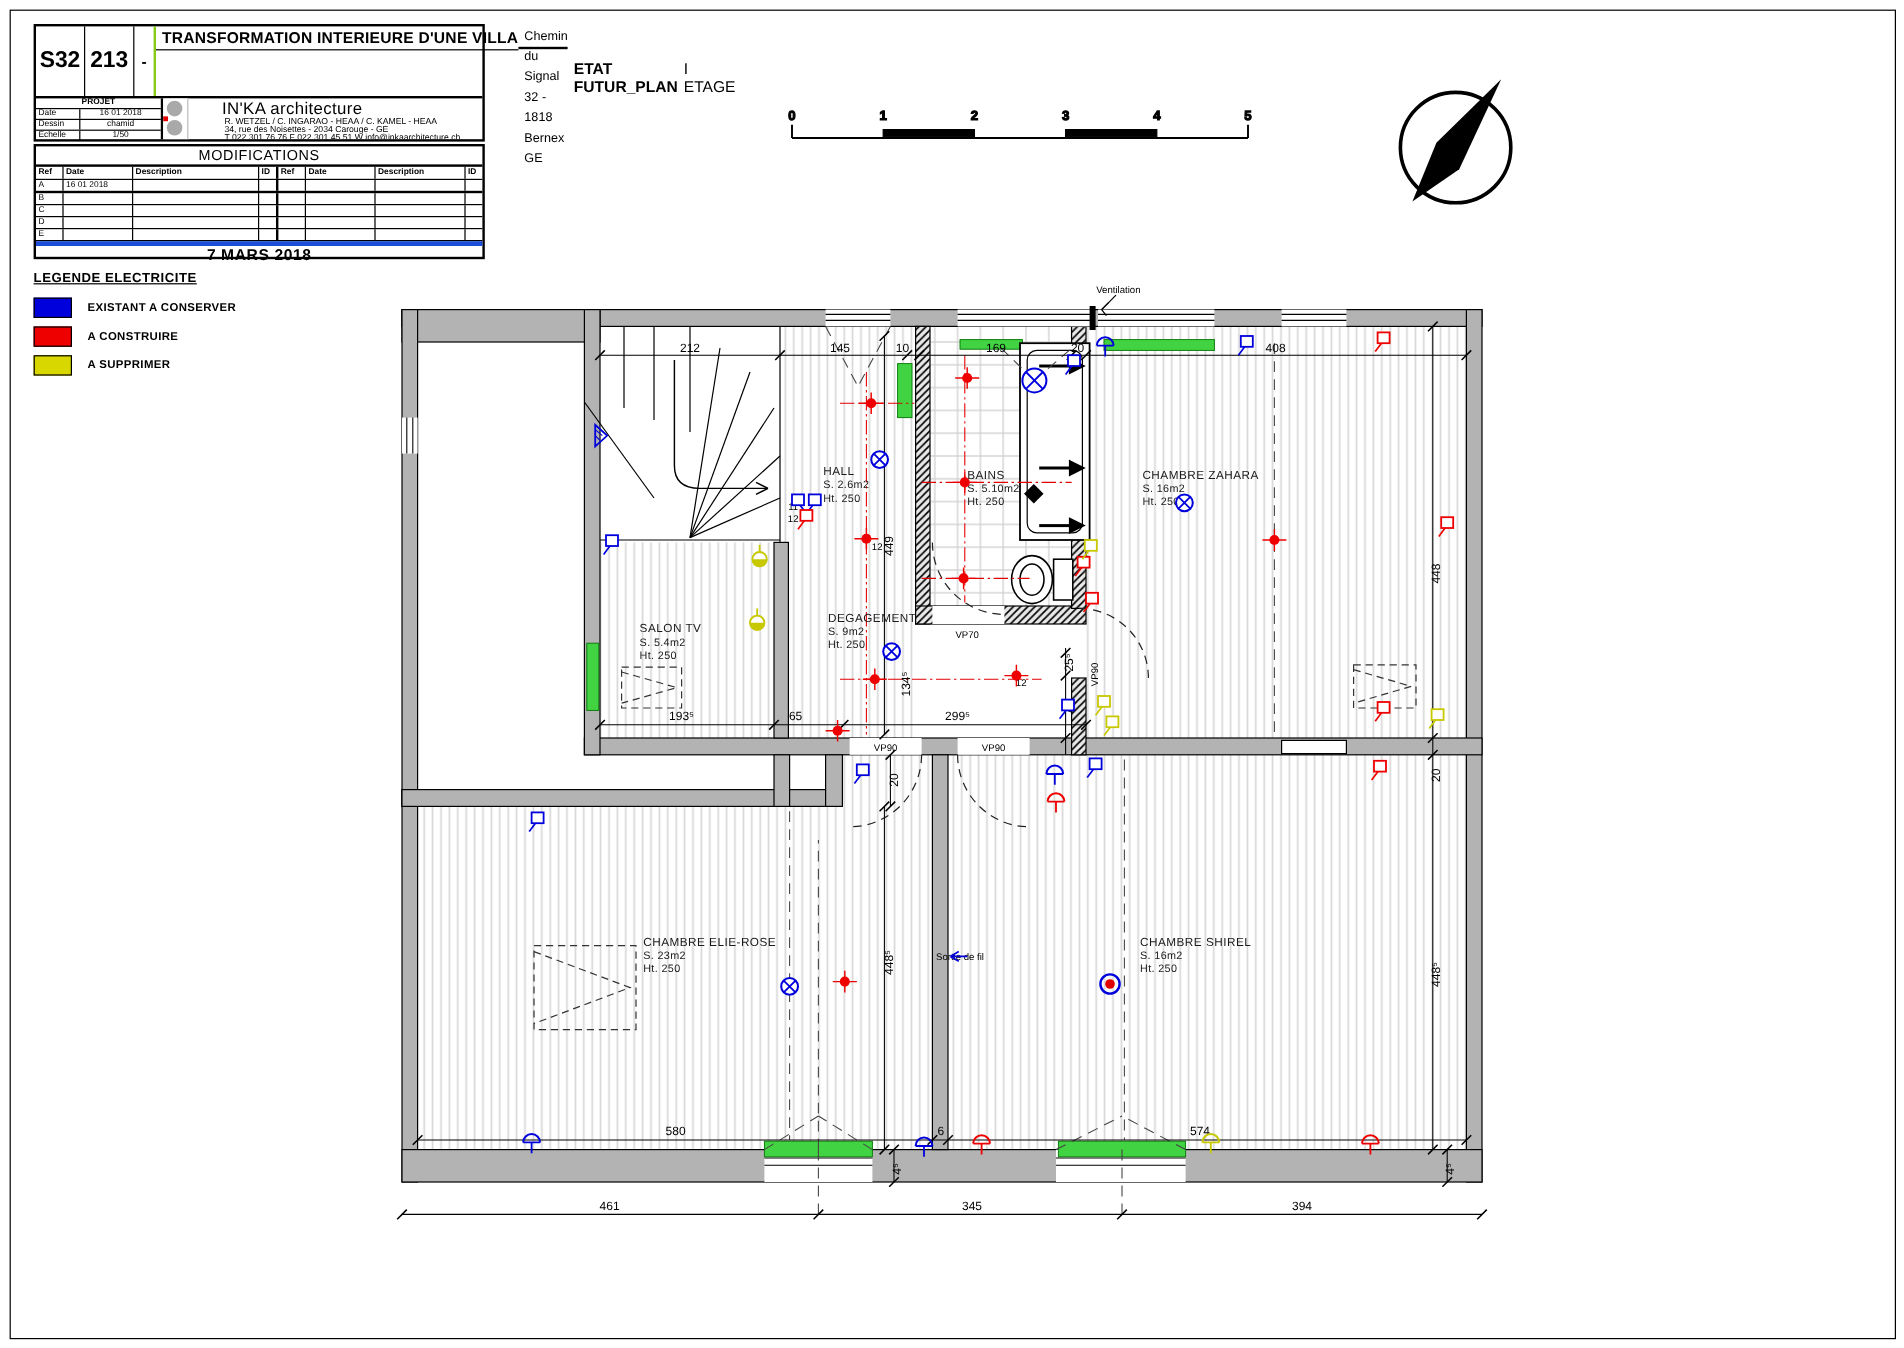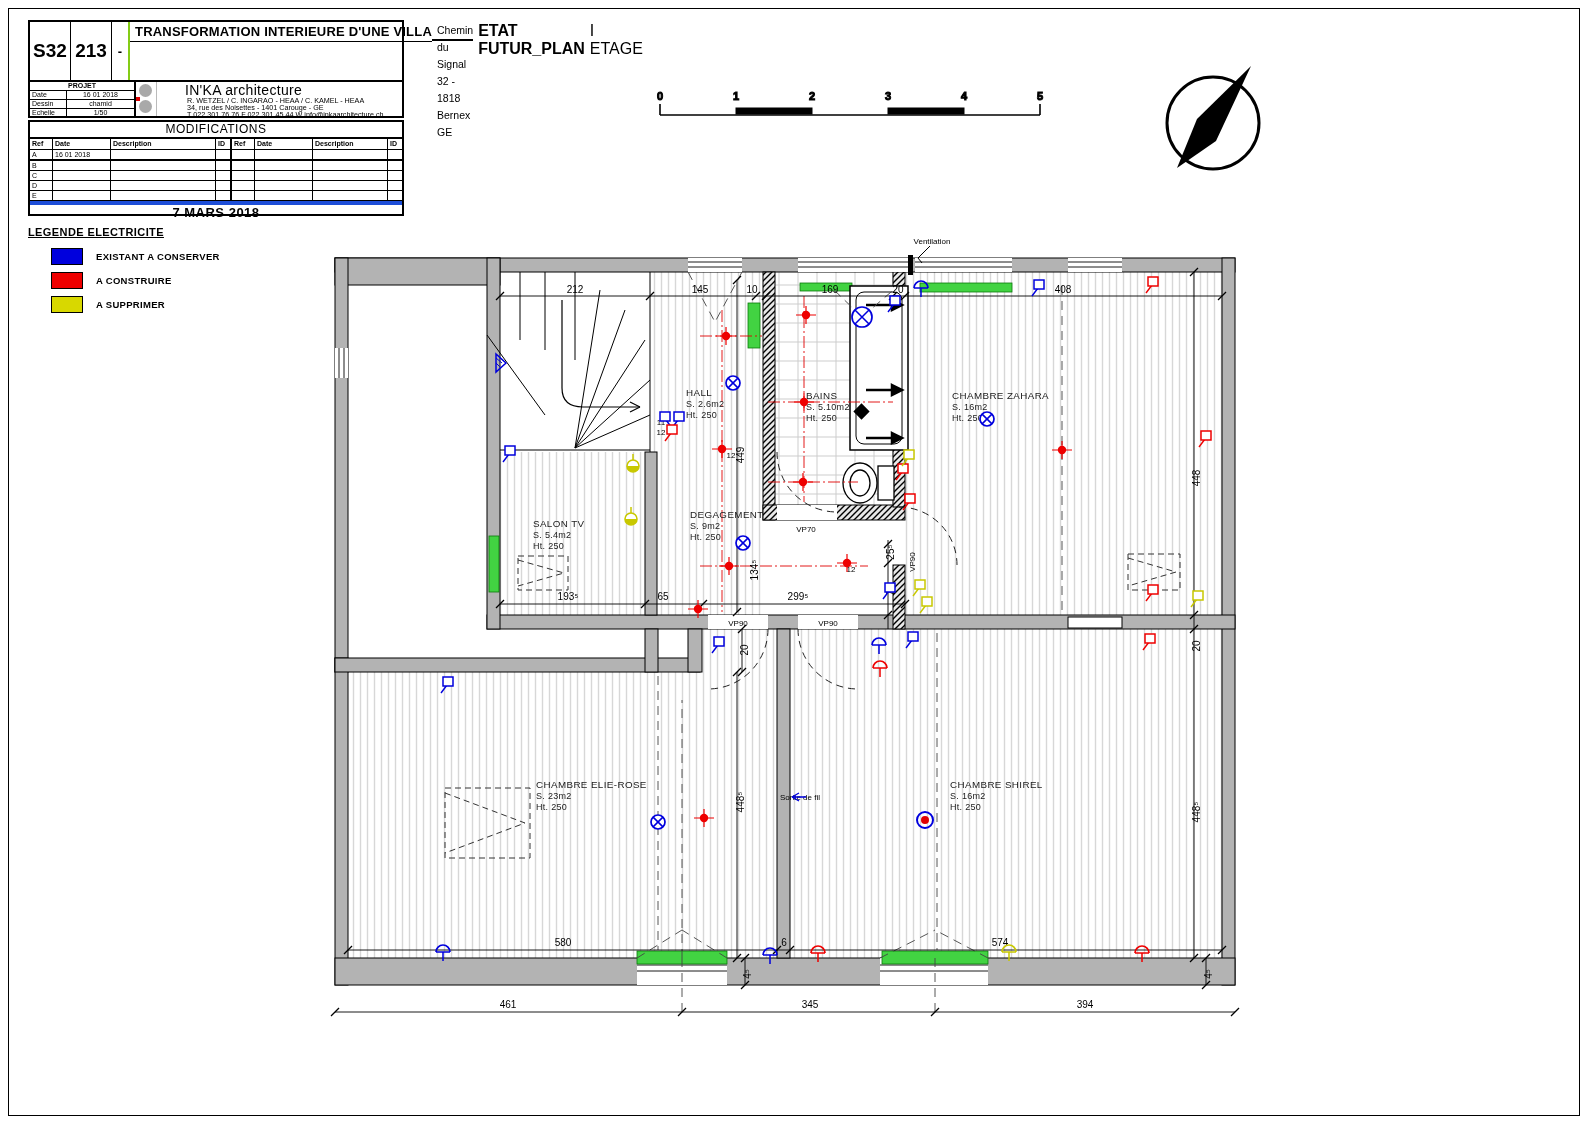--- a/index.html
+++ b/index.html
@@ -7,21 +7,21 @@
   .sheet-border{position:absolute;left:8px;top:8px;width:1570px;height:1106px;border:1.6px solid #000;}
   
   .titleblock{position:absolute;left:28px;top:20px;width:372px;height:94px;border:2px solid #000;background:#fff;font-size:10px;}
   .tb-top{display:flex;height:58px;border-bottom:2px solid #000;}
   .tb-codes{display:flex;border-right:2px solid #84cc16;}
   .tb-code{width:40px;display:flex;align-items:center;justify-content:center;font-weight:bold;font-size:19px;border-right:1px solid #000;}
   .tb-code.dash{width:16px;border-right:none;font-size:13px;}
   .tb-right{flex:1;display:flex;flex-direction:row;}
   .tb-title{height:19px;line-height:19px;padding-left:5px;font-weight:bold;font-size:13px;letter-spacing:.2px;border-bottom:1px solid #000;white-space:nowrap;}
   .tb-addr{height:17px;line-height:17px;padding-left:5px;font-size:10.5px;border-bottom:2px solid #000;}
-  .tb-etat{flex:1;display:flex;align-items:flex-start;padding-left:5px;font-size:16px;}
+  .tb-etat{flex:1;display:flex;align-items:flex-end;padding-left:5px;font-size:13px;}
   .tb-etat b{margin-right:5px;}
   .tb-bottom{display:flex;height:34px;}
   .tb-projet{width:104px;border-right:2px solid #000;display:flex;flex-direction:column;}
   .tb-projet-h{height:8px;line-height:8px;text-align:center;font-size:7px;font-weight:bold;border-bottom:1px solid #000;}
   .tb-f{flex:1;display:flex;font-size:7px;border-bottom:1px solid #000;}
   .tb-f:last-child{border-bottom:none;}
   .tb-f .l{width:34px;border-right:1px solid #000;padding-left:2px;line-height:8px;}
   .tb-f .v{flex:1;text-align:center;line-height:8px;}
   .tb-firm{flex:1;display:flex;align-items:stretch;}
   .tb-logo{width:20px;position:relative;border-right:1px solid #bbb;background:#fff;}
@@ -38,21 +38,21 @@
   .mod-head{font-weight:bold;height:10px;line-height:10px;}
   .mod-row{height:9px;line-height:9px;}
   .mod-row.heavy{border-bottom:2px solid #000;}
   .mc{border-right:1px solid #000;padding-left:2px;overflow:hidden;white-space:nowrap;}
   .mc.c0{width:20px;} .mc.c1{width:55px;} .mc.c2{width:102px;} .mc.c3{width:12px;border-right:2px solid #000;}
   .mc.c4{width:20px;} .mc.c5{width:55px;} .mc.c6{flex:1;} .mc.c7{width:12px;border-right:none;}
   .mod-foot{flex:1;display:flex;align-items:center;justify-content:center;font-size:13px;font-weight:bold;border-top:4px solid #1d4ed8;letter-spacing:.5px;}
   
   .legend{position:absolute;left:28px;top:226px;width:260px;}
   .legend-title{font-size:11px;font-weight:bold;text-decoration:underline;letter-spacing:.4px;margin-bottom:10px;}
-  .legend-item{display:flex;align-items:center;margin-bottom:7px;margin-left:23px;}
+  .legend-item{display:flex;align-items:center;margin-bottom:7px;}
   .legend-sw{width:30px;height:15px;border:1px solid #000;margin-right:13px;}
   .legend-lab{font-size:9.5px;font-weight:bold;letter-spacing:.3px;}
   
   svg.plan{position:absolute;left:0;top:0;}
   text{font-family:"Liberation Sans",sans-serif;}
   .roomname{font-size:9.8px;fill:#1a1a1a;letter-spacing:.4px;}
   .roominfo{font-size:9px;fill:#1a1a1a;letter-spacing:.3px;}
   .dimtxt{font-size:10px;fill:#000;}
   .anntxt{font-size:8px;fill:#000;}
   .scaletxt{font-size:11px;font-weight:bold;fill:#000;}
@@ -96,22 +96,22 @@
     </div>
     <div class="tb-firm">
       <div class="tb-logo">
         <div class="c1"></div>
         <div class="c2"></div>
         <div class="rsq"></div>
       </div>
       <div class="tb-firm-txt">
         <div class="tb-firm-name">IN'KA architecture</div>
         <div class="tb-firm-line">R. WETZEL / C. INGARAO - HEAA / C. KAMEL - HEAA</div>
-        <div class="tb-firm-line">34, rue des Noisettes - 1401  Carouge - GE</div>
-        <div class="tb-firm-line">T 022 301 76 76 F 022 301 45 44 W info@inkaarchitecture.ch</div>
+        <div class="tb-firm-line">34, rue des Noisettes - 2034  Carouge - GE</div>
+        <div class="tb-firm-line">T 022 301 76 76 F 022 301 45 51 W info@inkaarchitecture.ch</div>
       </div>
     </div>
   </div>
 </div>
 
 <div class="modtable">
   <div class="mod-title">MODIFICATIONS</div>
   <div class="mod-head" id="mod-head">
       <div class="mc c0">Ref</div>
       <div class="mc c1">Date</div>

